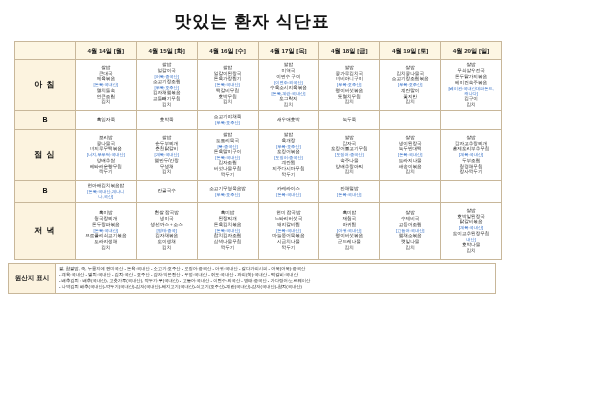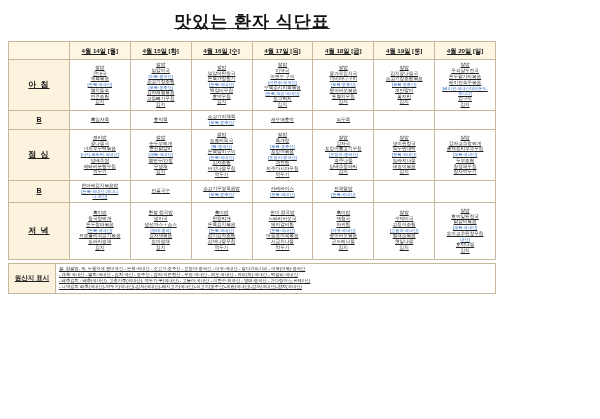--- a/index.html
+++ b/index.html
@@ -7,34 +7,35 @@
     width:600px;height:419px;
     background:#ffffff;
     font-family:"Liberation Sans", sans-serif;
     color:#222;
     overflow:hidden;
   }
   .sheet{
     width:504px;height:419px;
     box-sizing:border-box;
     padding:6px 8px 12px 8px;
-    display:flex;flex-direction:column;text-decoration:underline;
+    display:flex;flex-direction:column;
   }
   .title{
     text-align:center;
     font-size:17px;
     font-weight:bold;
     letter-spacing:1px;
     color:#111;
     margin:4px 0 8px 0;
   }
   table{
     border-collapse:collapse;
     width:100%;
     table-layout:fixed;
+    margin-left:6px;
   }
   td,th{
     border:1px solid #c8b79a;
     vertical-align:middle;
     padding:1px 1px;
     font-size:4.6px;
     line-height:1.28;
     text-align:center;
     color:#222;
   }

